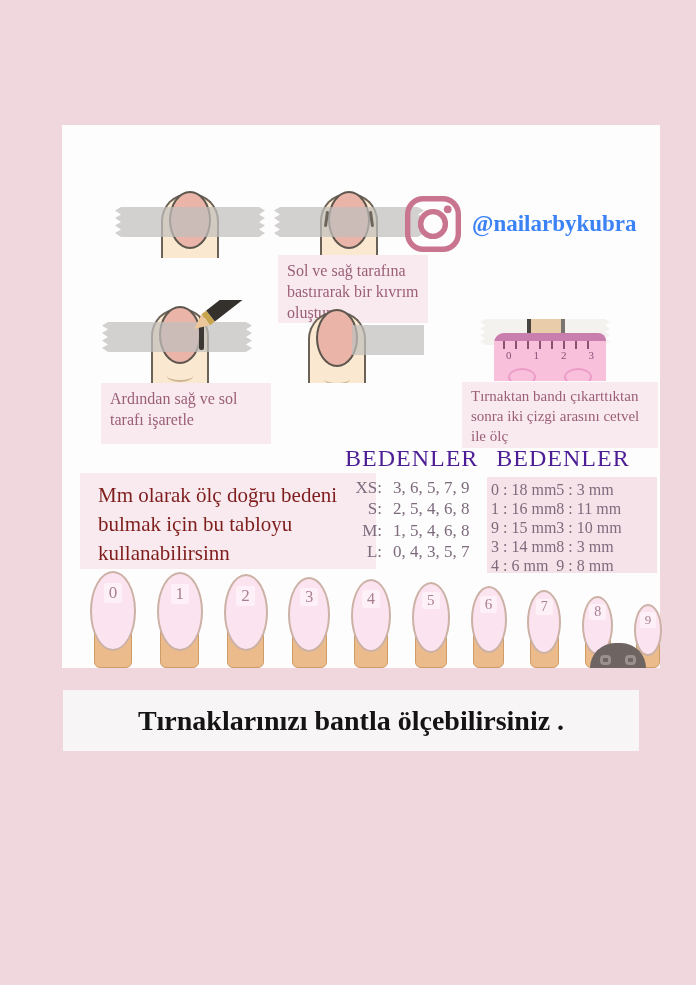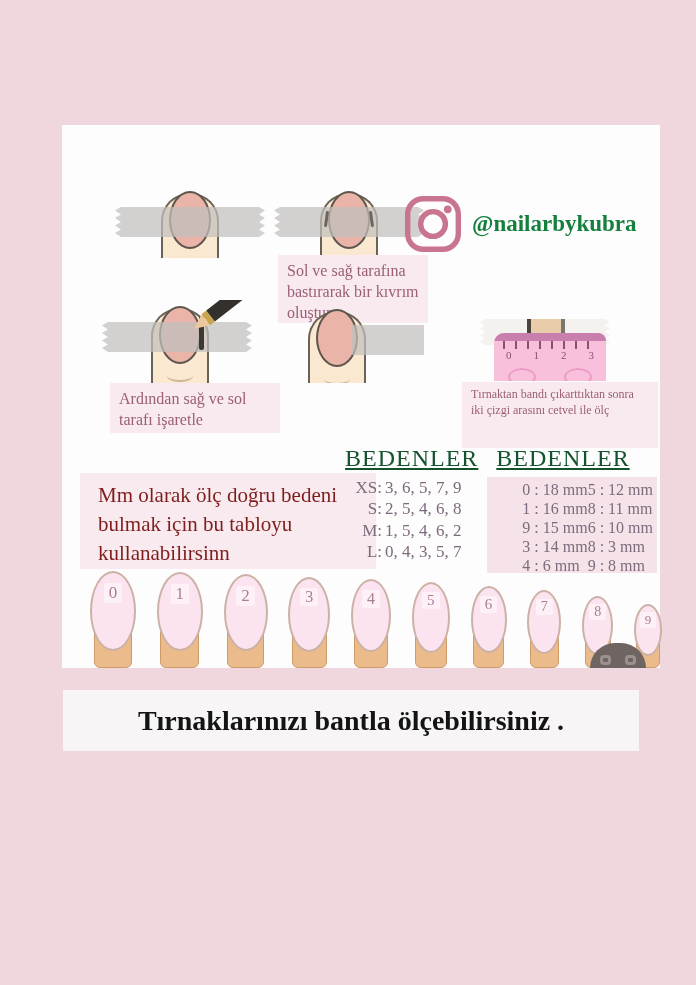--- a/index.html
+++ b/index.html
@@ -95,30 +95,30 @@
     position: absolute; background: #f8eaee; color: #9b5e77;
     font-size: 16px; line-height: 1.32; padding: 5px 9px;
   }
   .note-box {
     position: absolute; left: 18px; top: 348px; width: 296px; height: 96px;
     background: #f8eaee; color: #7f1d1d; font-size: 21px; line-height: 1.38;
     padding: 8px 18px;
   }
   
   .ig { position: absolute; left: 340px; top: 68px; display: flex; align-items: center; gap: 8px; }
-  .ig-handle { color: #15803d; font-size: 23px; font-weight: bold; }
-  
-  .bed-header { position: absolute; color: #14532d; font-size: 24px; letter-spacing: 1px; text-decoration: underline; }
+  .ig-handle { color: #3b82f6; font-size: 23px; font-weight: bold; }
+  
+  .bed-header { position: absolute; color: #4c1d95; font-size: 24px; letter-spacing: 1px; }
   .bed-left-rows { position: absolute; left: 286px; top: 352px; width: 126px; color: #7d6b7d; font-size: 17px; line-height: 1.25; }
-  .bed-row { display: flex; }
+  .bed-row { display: flex; gap: 8px; }
   .bed-label { width: 34px; text-align: right; margin-right: 3px; }
   .mm-box {
     position: absolute; left: 425px; top: 352px; width: 170px; height: 96px;
     background: #f6e3e9; color: #7d6b7d; font-size: 16px;
-    display: flex; justify-content: flex-end; padding: 4px 4px;
+    display: flex; justify-content: flex-start; padding: 4px 4px;
   }
   .mm-col { display: flex; flex-direction: column; justify-content: space-between; line-height: 1.18; }
   
   .nails-row {
     position: absolute; left: 28px; top: 444px; width: 572px; height: 99px;
     display: flex; justify-content: space-between; align-items: flex-end;
   }
   .nail-item { position: relative; }
   .nail-finger {
     position: absolute; bottom: 0; left: 8%; right: 8%; top: 26%;
@@ -225,64 +225,64 @@
         <span>2</span>
         <span>3</span>
       </div>
       <div class="r-holes">
         <div class="r-hole"></div>
         <div class="r-hole"></div>
       </div>
     </div>
   </div>
 
-  <div class="stepbox" style="left:48px;top:258px;width:170px;height:50px">
+  <div class="stepbox" style="left:39px;top:258px;width:170px;height:61px">
     <span>Ardından sağ ve sol tarafı işaretle</span>
   </div>
-  <div class="stepbox" style="left:400px;top:257px;width:196px;height:66px;font-size:12px">
+  <div class="stepbox" style="left:400px;top:257px;width:196px;height:66px;font-size:15px">
     <span>Tırnaktan bandı çıkarttıktan sonra iki çizgi arasını cetvel ile ölç</span>
   </div>
 
   <div class="note-box">
     <span>Mm olarak ölç doğru bedeni bulmak için bu tabloyu kullanabilirsinn</span>
   </div>
 
   <div class="bed-header" style="left:283px;top:320px;width:112px;text-align:center">BEDENLER</div>
   <div class="bed-left-rows">
     <div class="bed-row">
       <span class="bed-label">XS:</span>
       <span>3, 6, 5, 7, 9</span>
     </div>
     <div class="bed-row">
       <span class="bed-label">S:</span>
       <span>2, 5, 4, 6, 8</span>
     </div>
     <div class="bed-row">
       <span class="bed-label">M:</span>
-      <span>1, 5, 4, 6, 2</span>
+      <span>1, 5, 4, 6, 8</span>
     </div>
     <div class="bed-row">
       <span class="bed-label">L:</span>
       <span>0, 4, 3, 5, 7</span>
     </div>
   </div>
 
   <div class="bed-header" style="left:433px;top:320px;width:136px;text-align:center">BEDENLER</div>
   <div class="mm-box">
     <div class="mm-col">
       <span>0 : 18 mm</span>
       <span>1 : 16 mm</span>
       <span>9 : 15 mm</span>
       <span>3 : 14 mm</span>
       <span>4 : 6 mm</span>
     </div>
     <div class="mm-col">
-      <span>5 : 12 mm</span>
+      <span>5 : 3 mm</span>
       <span>8 : 11 mm</span>
-      <span>6 : 10 mm</span>
+      <span>3 : 10 mm</span>
       <span>8 : 3 mm</span>
       <span>9 : 8 mm</span>
     </div>
   </div>
 
   <div class="nails-row">
     <div class="nail-item" style="width:46px;height:97px">
       <div class="nail-finger"></div>
       <div class="nail-oval">
           <span class="nail-num" style="font-size:17px">0</span>

